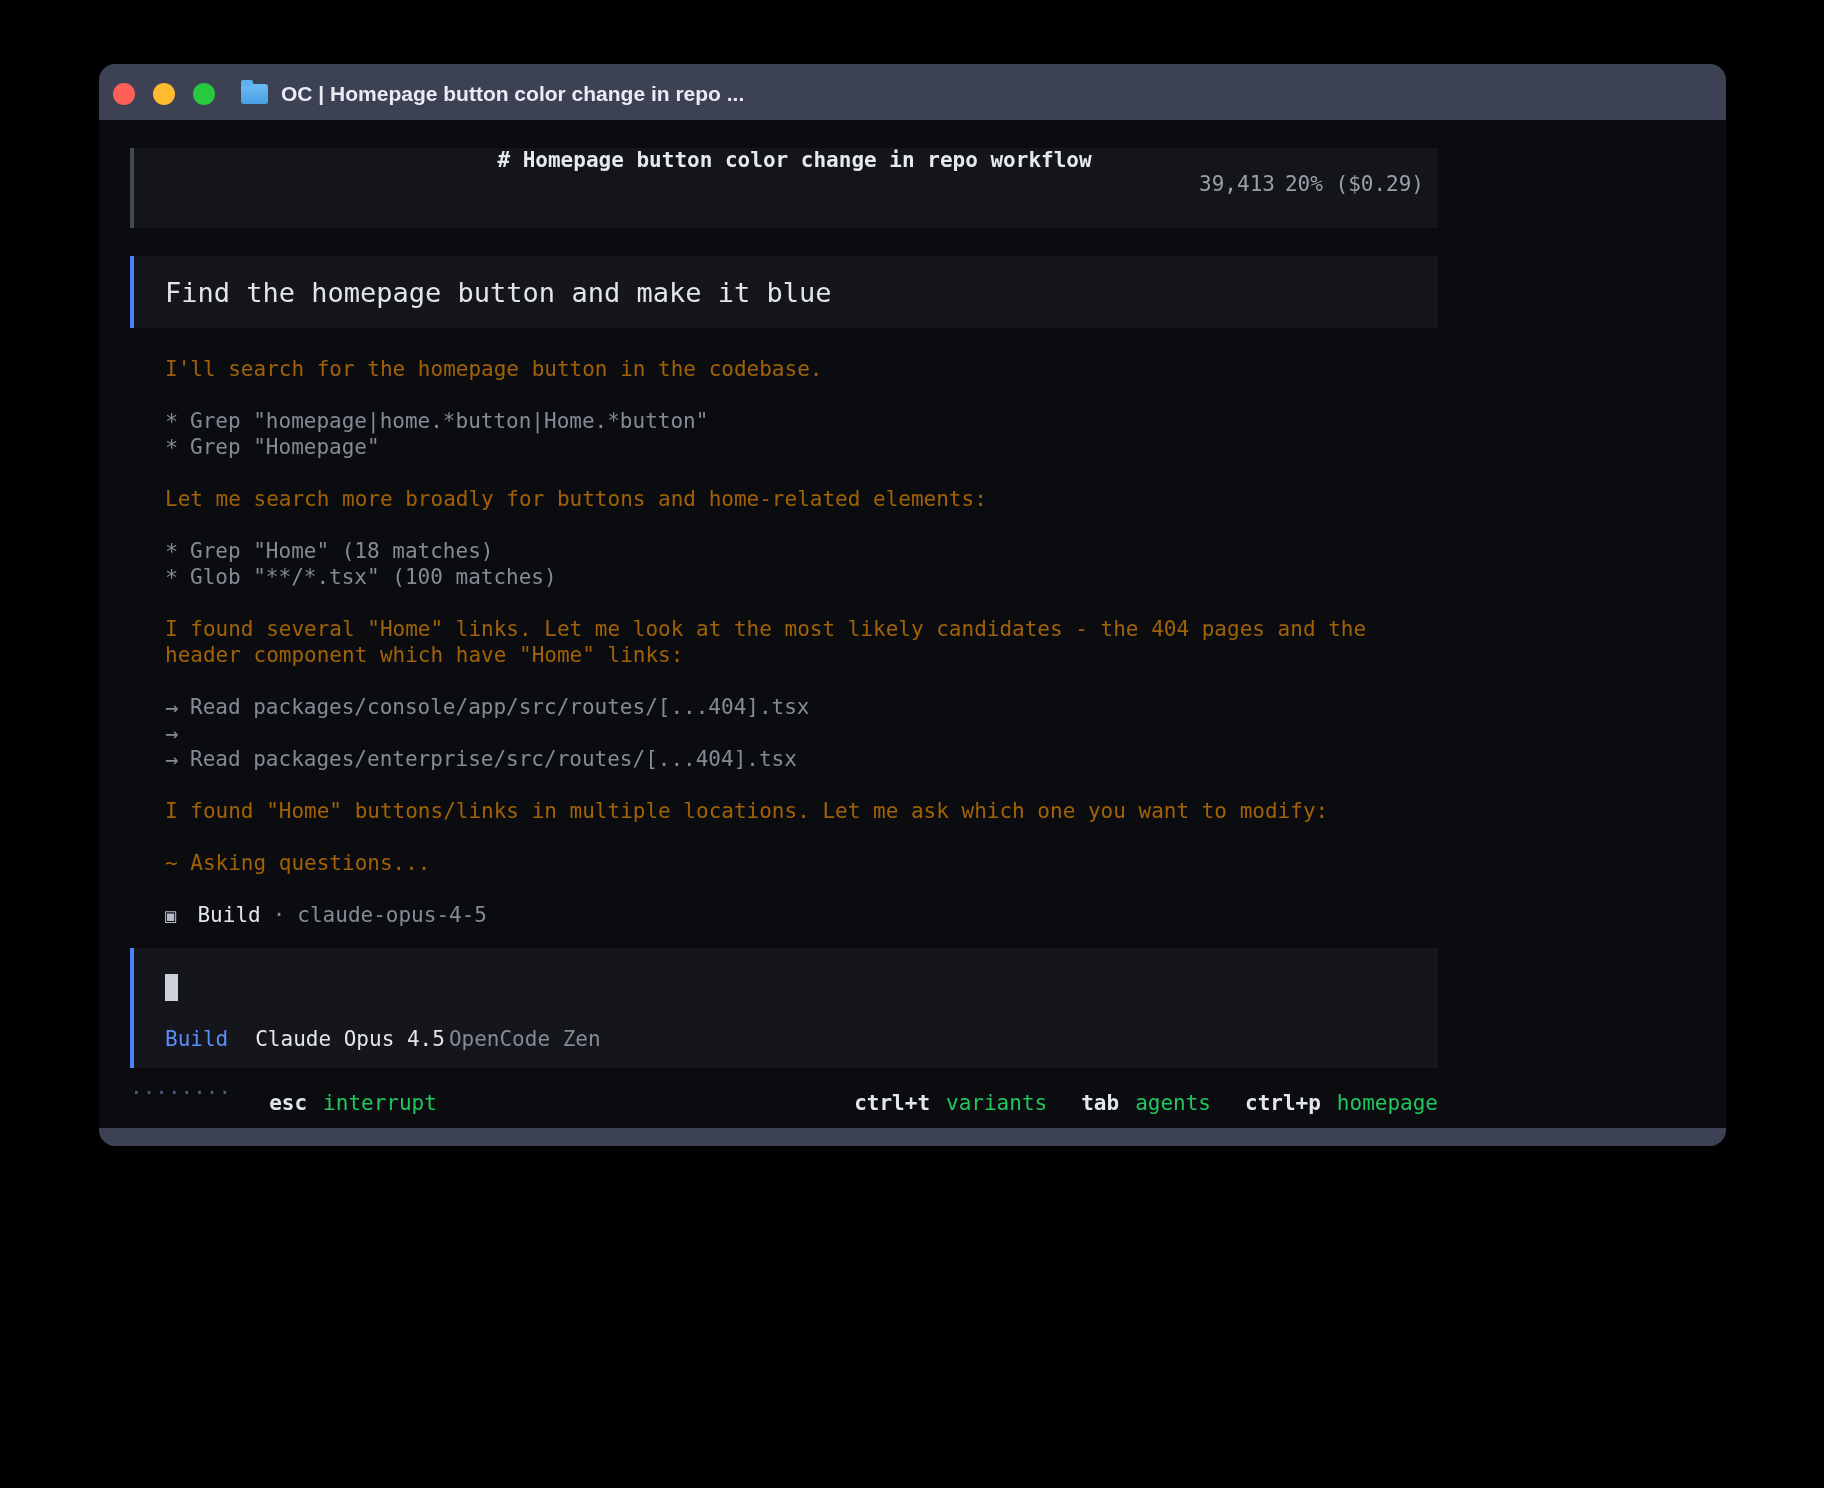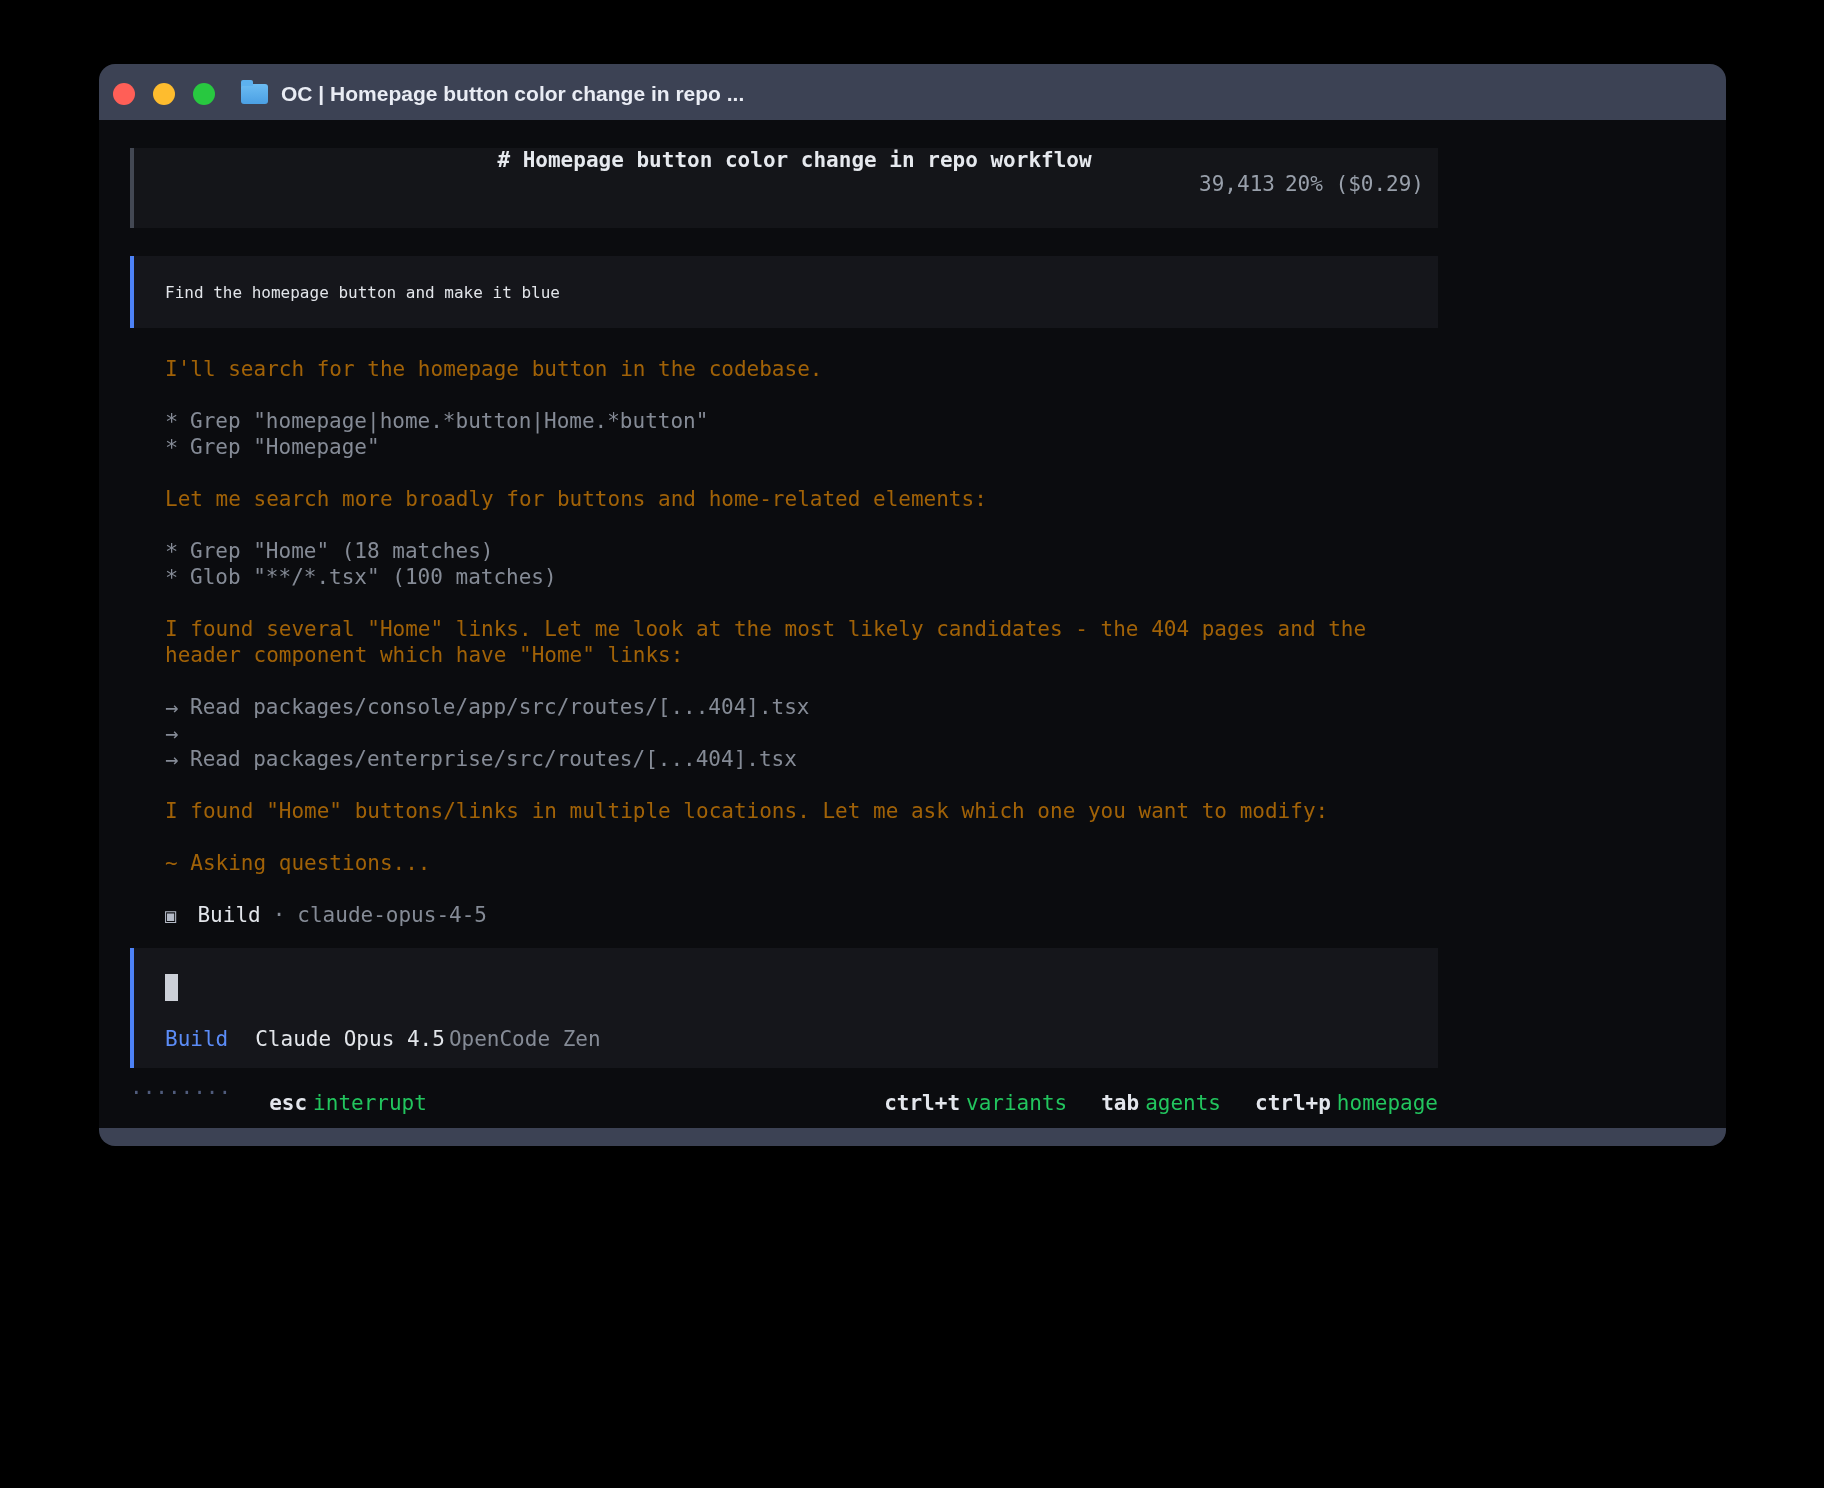--- a/index.html
+++ b/index.html
@@ -69,21 +69,21 @@
   .session-stats { margin-left:auto; display:flex; gap:10px; color:#99a0ab; white-space:nowrap; }
 
   .user-block {
     margin-top:28px;
     height:72px;
     background:#15161b;
     border-left:4px solid #4d82f7;
     display:flex; align-items:center;
     padding-left:31px;
     color:#e2e5ea;
-    font-size:16px;
+    font-size:27px;
   }
 
   .chat { margin-top:28px; padding-left:35px; font-size:21px; }
   .para {
     color:#a16207;
     line-height:26px;
     margin-bottom:26px;
     max-width:1275px;
     white-space:pre-wrap;
   }
@@ -113,21 +113,21 @@
 
   .statusbar {
     margin-top:12px;
     width:1308px;
     display:flex; align-items:center;
     height:26px;
     font-size:21px;
     white-space:nowrap;
   }
   .spinner { color:#505c7c; margin-right:38px; letter-spacing:0; }
-  .kv { display:flex; gap:6px;margin-top:20px; }
+  .kv { display:flex; gap:16px;margin-top:20px; }
   .kv .key { font-weight:bold; color:#e3e6ec; }
   .kv .lbl { color:#22c55e; }
   .spacer { flex:1; }
   .shortcuts { display:flex; gap:34px; }
 </style>
 </head>
 <body>
 
 <div class="window">
 

